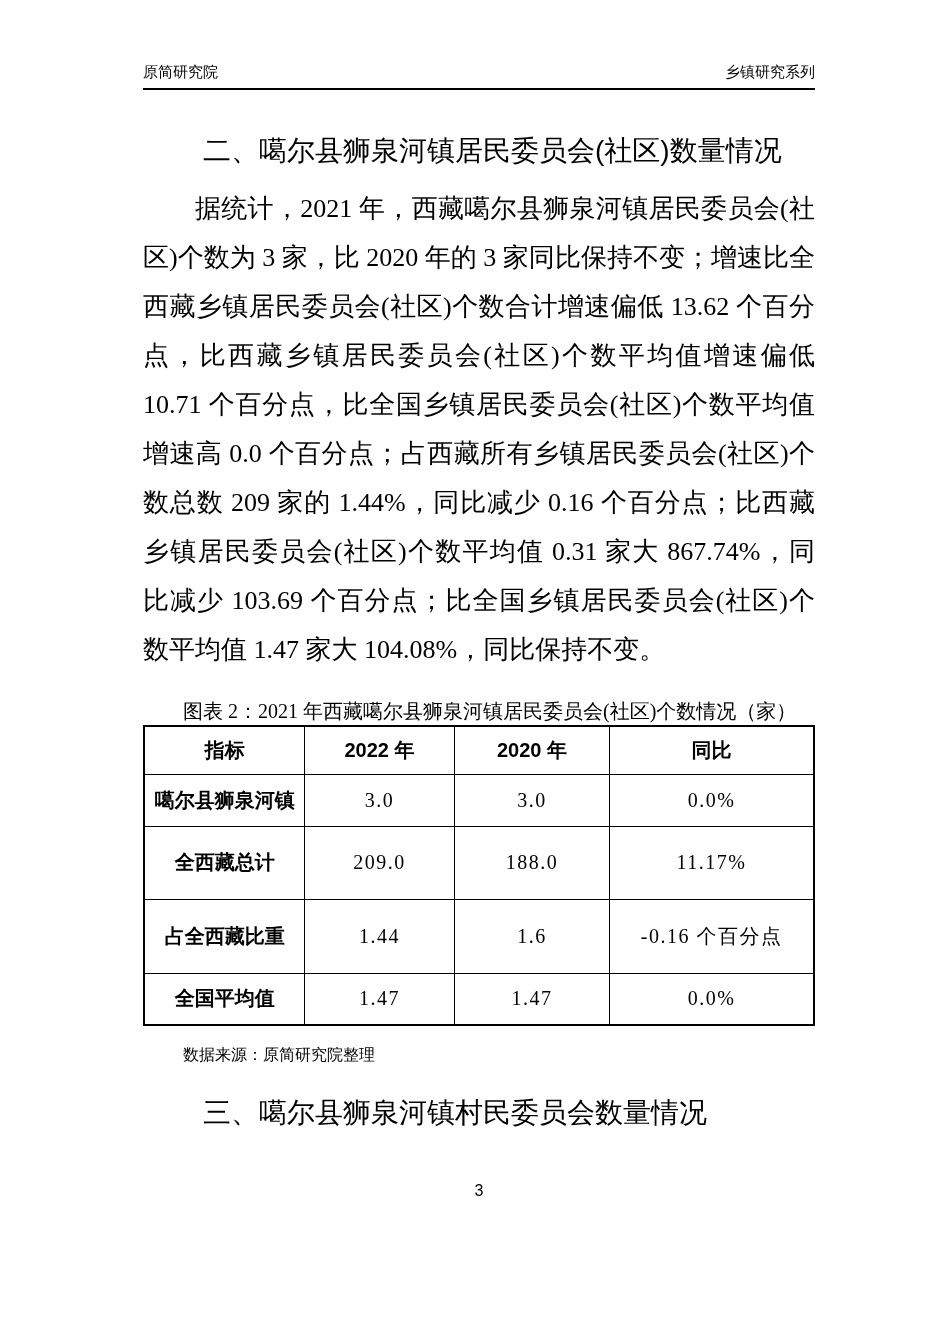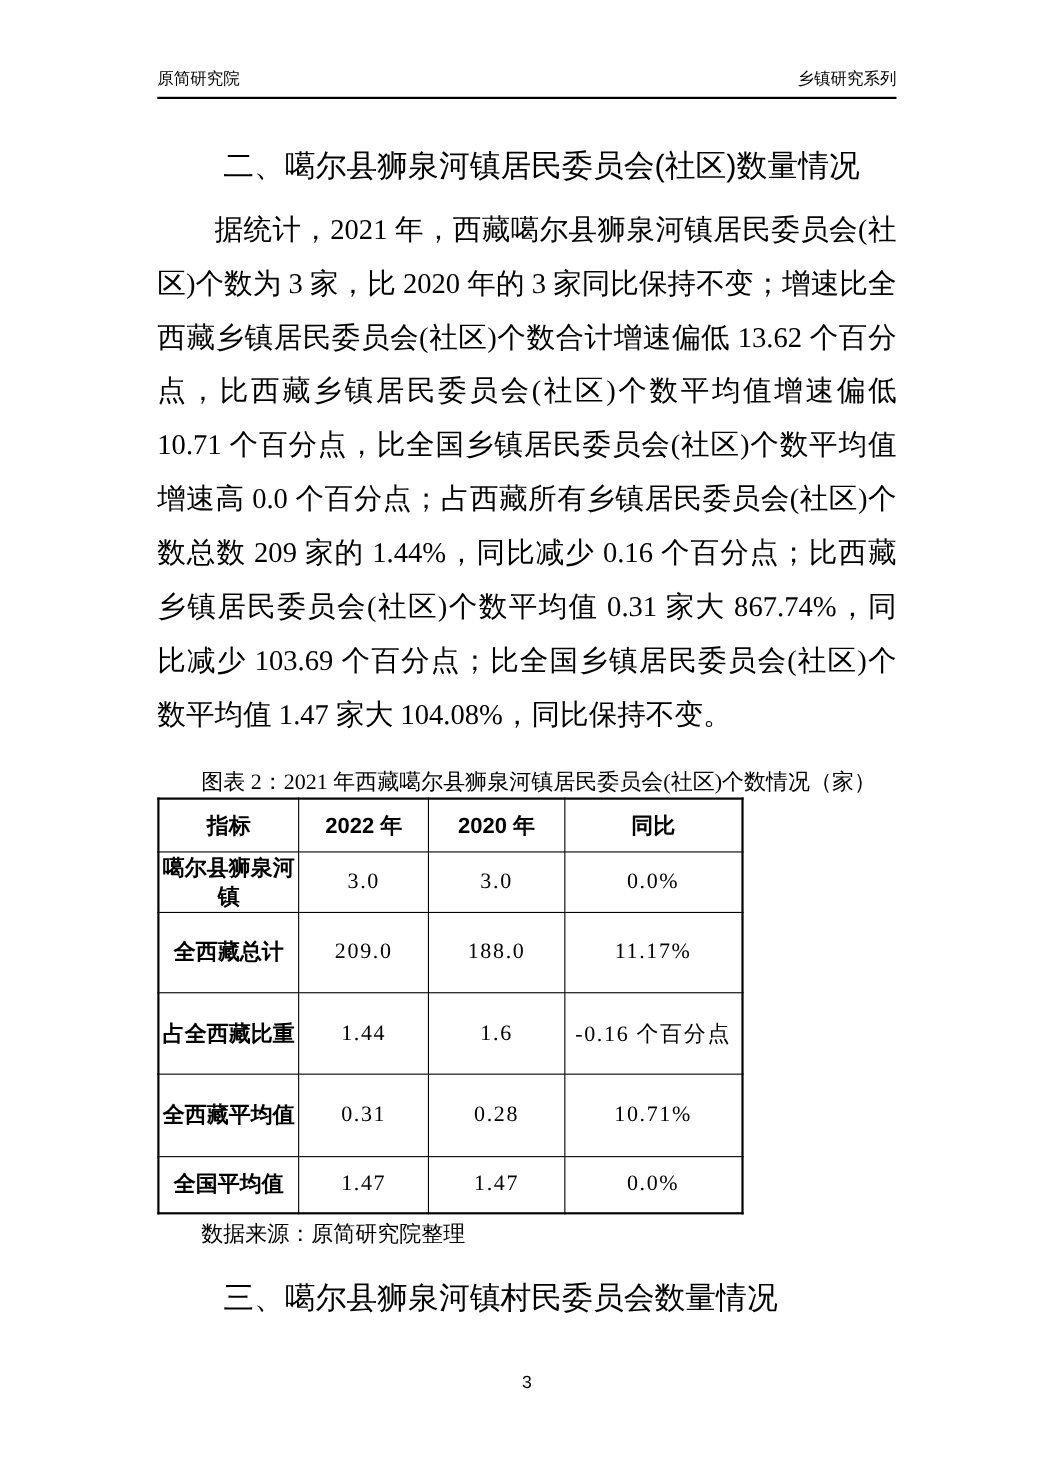--- a/index.html
+++ b/index.html
@@ -34,41 +34,41 @@
   
   .para { margin-top: 14px; font-size: 26px; line-height: 49px; }
   .bl { text-align: justify; text-align-last: justify; }
   .bl.first { text-indent: 2em; }
   .bl.last { text-align-last: left; }
 
   
   .caption { margin-top: 24px; font-size: 20px; line-height: 27px; padding-left: 40px; white-space: nowrap; }
   table.stats {
     border-collapse: collapse; table-layout: fixed;
-    width: 533px; margin-top: 0;
+    width: 672px; margin-top: 0;
     border: 2px solid #000;
   }
   table.stats th, table.stats td {
     border: 1px solid #000;
     text-align: center; vertical-align: middle;
     padding: 0; overflow: hidden;
   }
   tr.hrow  { height: 48px; }
   tr.r0 { height: 52px; }
   tr.r1 { height: 73px; }
   tr.r2 { height: 74px; }
   tr.r3 { height: 75px; }
   tr.r4 { height: 52px; }
   .hcell, .lbl {
     font-family: "Liberation Sans", "DejaVu Sans", sans-serif;
     font-weight: 700; font-size: 20px;
   }
   .num { font-family: "Liberation Serif", "DejaVu Serif", serif; font-size: 20px; letter-spacing: 1.5px; }
 
-  .source { margin-top: 5px; font-size: 20px; line-height: 26px; padding-left: 40px; }
+  .source { margin-top: 16px; font-size: 16px; line-height: 26px; padding-left: 40px; }
 
   .pageno {
     margin-top: 50px; text-align: center;
     font-family: "Liberation Sans", "DejaVu Sans", sans-serif;
     font-size: 16px;
   }
 </style>
 </head>
 <body>
 
@@ -122,26 +122,20 @@
       <td class="num">209.0</td>
       <td class="num">188.0</td>
       <td class="num">11.17%</td>
     </tr>
     <tr class="r2">
       <td class="lbl">占全西藏比重</td>
       <td class="num">1.44</td>
       <td class="num">1.6</td>
       <td class="num">-0.16 个百分点</td>
     </tr>
-    <tr class="r3">
-      <td class="lbl">全西藏平均值</td>
-      <td class="num">0.31</td>
-      <td class="num">0.28</td>
-      <td class="num">10.71%</td>
-    </tr>
     <tr class="r4">
       <td class="lbl">全国平均值</td>
       <td class="num">1.47</td>
       <td class="num">1.47</td>
       <td class="num">0.0%</td>
     </tr>
   </tbody>
     </table>
 
   <div class="source">数据来源：原简研究院整理</div>

